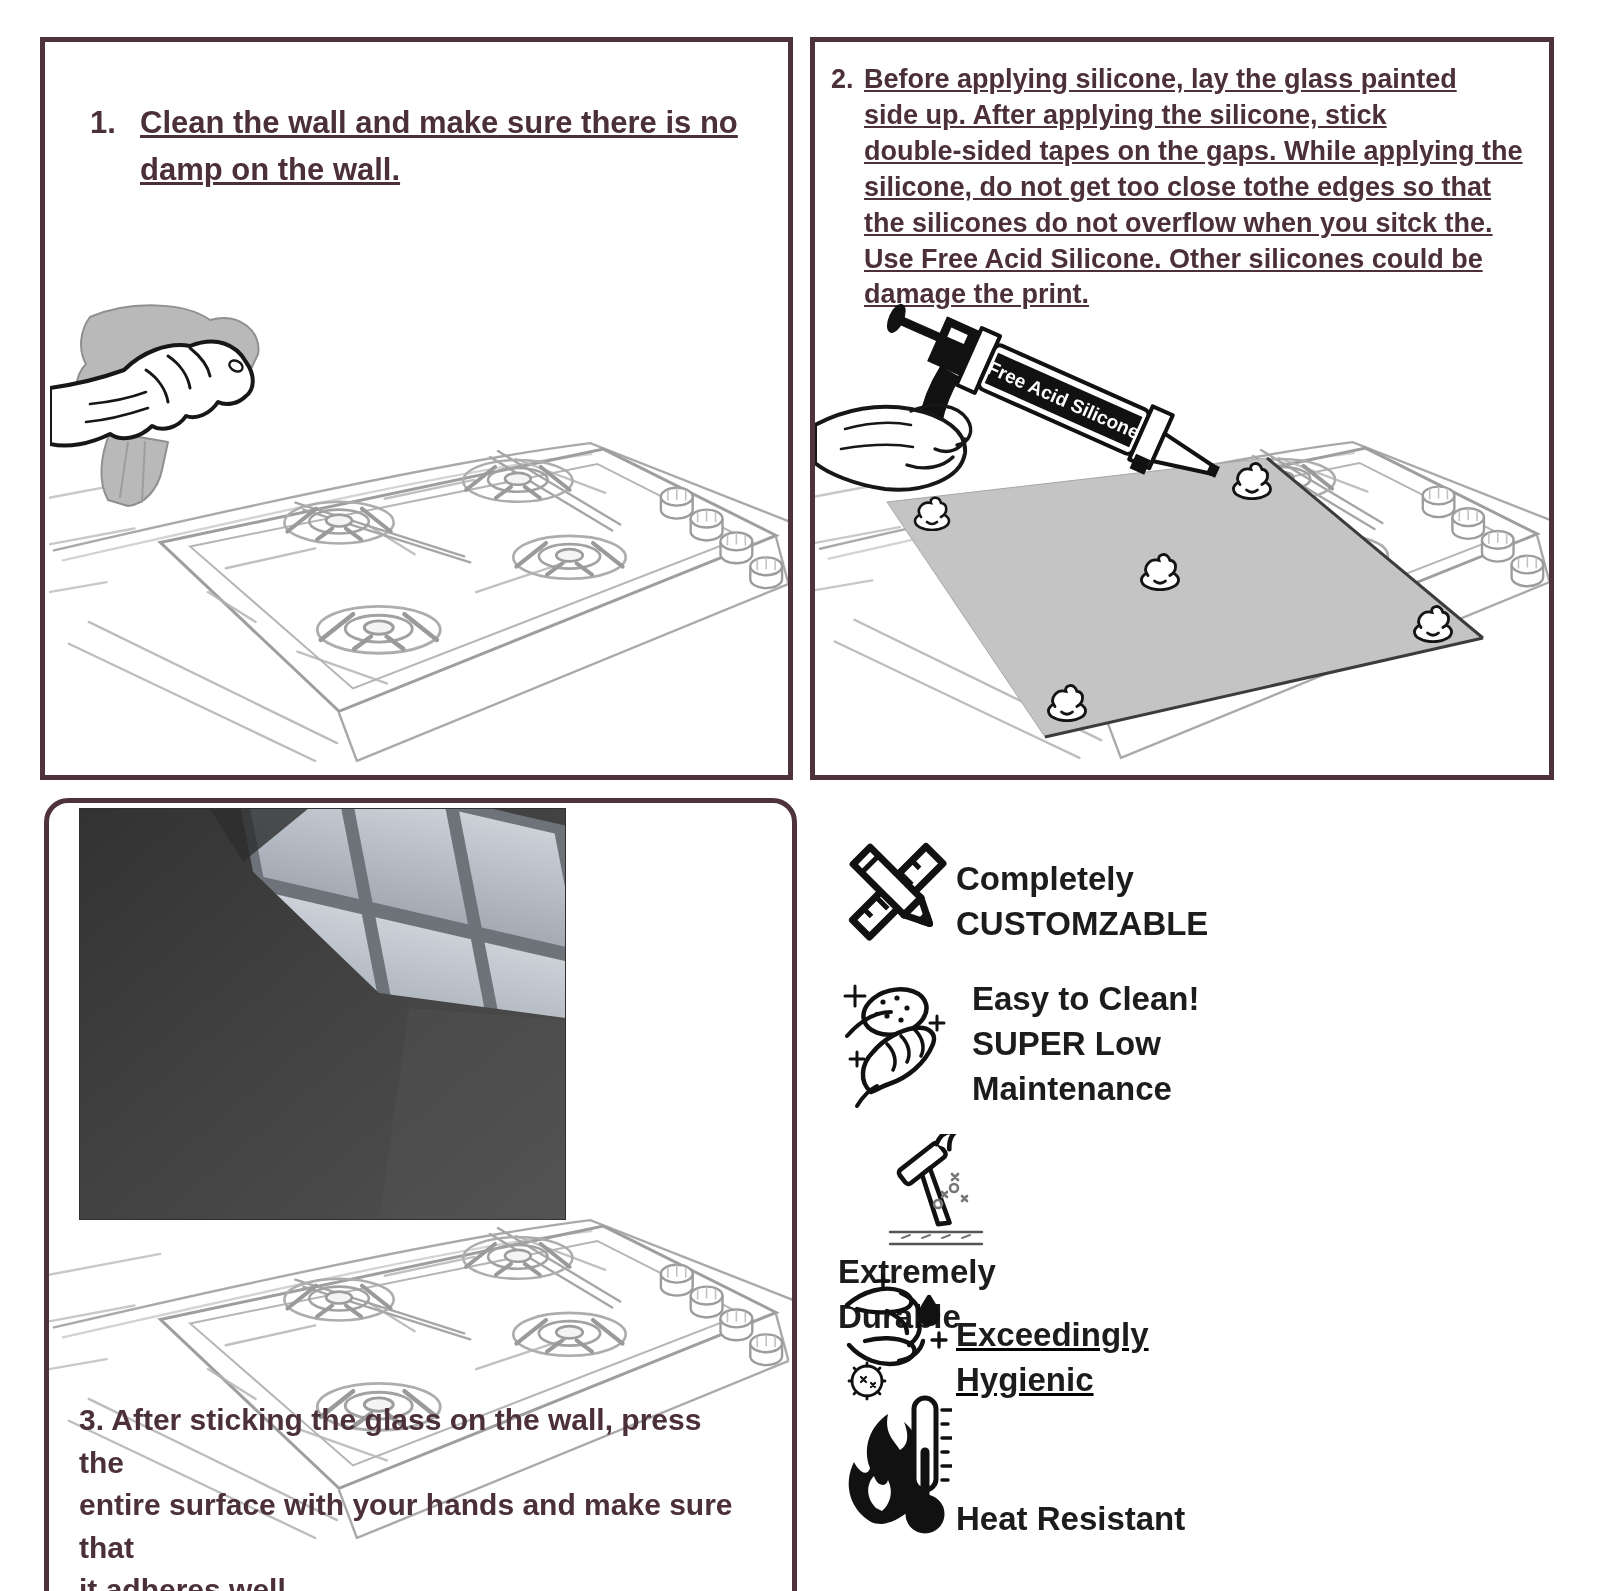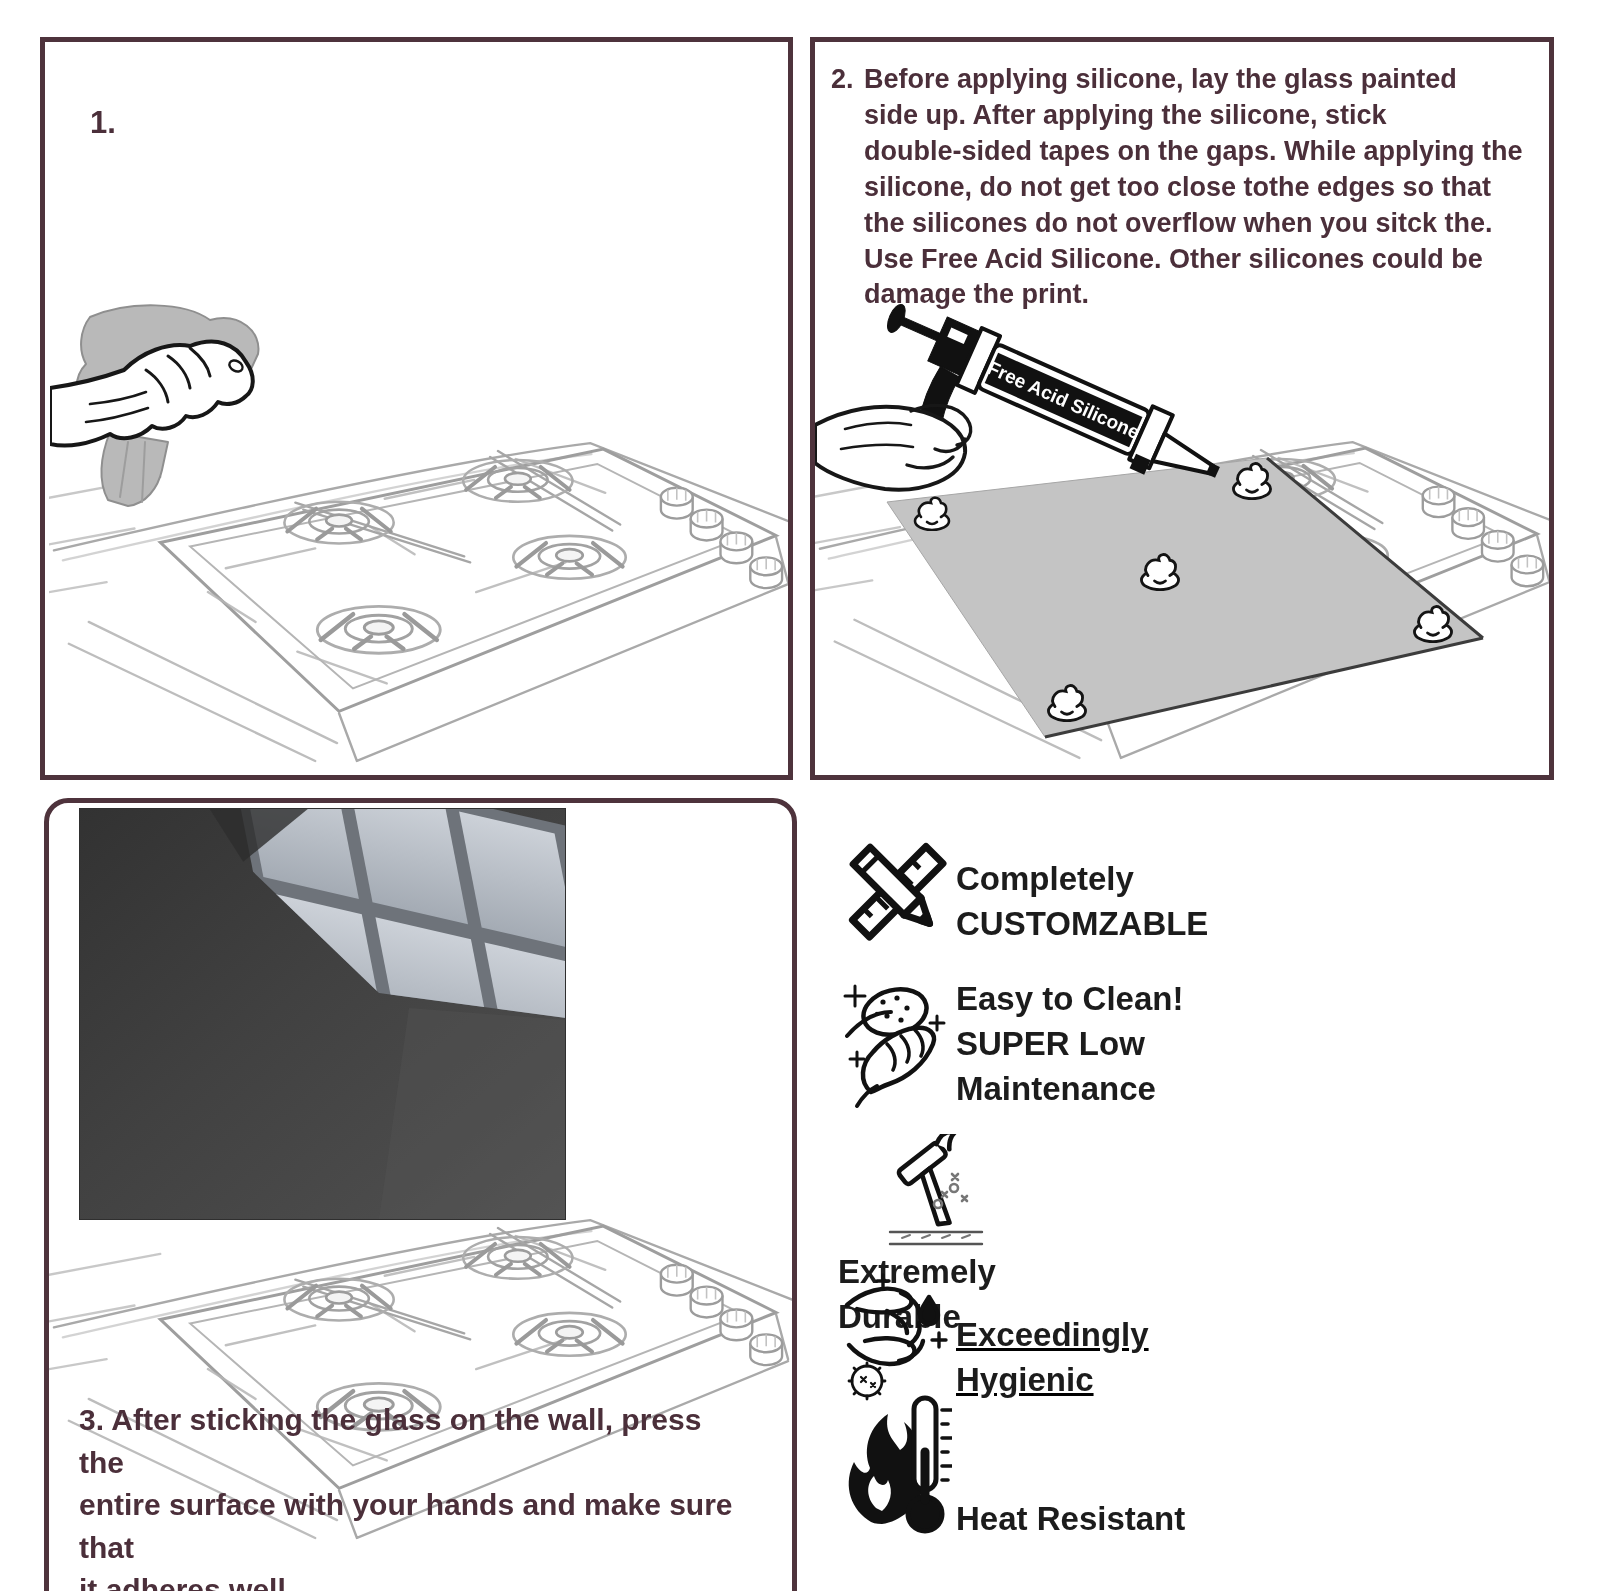--- a/index.html
+++ b/index.html
@@ -6,32 +6,32 @@
   body{width:1600px;height:1591px;position:relative;font-family:"Liberation Sans",sans-serif;overflow:hidden;}
   .panel{position:absolute;border:5px solid #4e333c;background:#fff;box-sizing:border-box;overflow:hidden;}
   #panel1{left:40px;top:37px;width:753px;height:743px;}
   #panel2{left:810px;top:37px;width:744px;height:743px;}
   #panel3{left:44px;top:798px;width:753px;height:953px;border-radius:24px;}
   .step-row{position:absolute;display:flex;color:#4b2f3a;font-weight:bold;}
   #step1-row{left:45px;top:58px;font-size:31px;line-height:1.5;width:680px;}
   #step1-row .num{width:50px;flex:none;}
   #step2-row{left:16px;top:20px;font-size:27px;line-height:1.33;width:714px;}
   #step2-row .num{width:33px;flex:none;}
-  .step-text{white-space:pre-line;}
+  .step-text{white-space:pre-line;text-decoration:underline;}
   #step3-text{position:absolute;left:30px;top:596px;width:660px;font-size:30px;line-height:1.42;
     font-weight:bold;color:#4b2f3a;white-space:pre-line;}
   .sketch{position:absolute;}
   
   #glass{position:absolute;left:30px;top:5px;width:487px;height:412px;}
   
   #features{position:absolute;left:838px;top:812px;width:712px;}
   .feature{position:absolute;display:flex;align-items:flex-end;}
   .f-icon{width:118px;flex:none;display:flex;justify-content:center;}
   .f-label{font-size:33px;font-weight:bold;color:#1c1c1c;line-height:1.36;white-space:pre-line;}
-  #feat-0{top:23px;}  #feat-1{top:160px;} #feat-2{top:322px;flex-direction:column;} #feat-3{top:455px;text-decoration:underline;} #feat-4{top:580px;}
+  #feat-0{top:23px;}  #feat-1{top:160px;gap:16px;} #feat-2{top:322px;flex-direction:column;} #feat-3{top:455px;text-decoration:underline;} #feat-4{top:580px;}
   svg text{font-family:"Liberation Sans",sans-serif;}
 </style>
 </head>
 <body>
 
 <svg width="0" height="0" style="position:absolute">
   <defs>
     <symbol id="burner" viewBox="-70 -32 140 64">
       <g fill="none" stroke="#adadad" stroke-width="2.6" stroke-linecap="round">
         <ellipse cx="0" cy="0" rx="55" ry="21"></ellipse>
@@ -76,20 +76,22 @@
         <path d="M-11,4 C-17,-4 -9,-12 -1,-10 C-3,-16 7,-18 9,-10 C16,-9 16,0 9,4"></path>
         <path d="M-5,9 Q0,13 5,9" fill="none"></path>
       </g>
     </symbol>
   </defs>
 </svg>
 
 <div class="panel" id="panel1">
   <div class="step-row" id="step1-row">
     <span class="num">1.</span>
+    <span class="step-text">Clean the wall and make sure there is no
+damp on the wall.</span>
   </div>
   <svg class="sketch" style="left:4px;top:252px;width:745px;height:477px" viewBox="0 0 750 480">
     <use href="#stove" width="750" height="480"></use>
   </svg>
   <svg class="sketch" style="left:5px;top:250px;width:420px;height:420px" viewBox="0 0 420 420">
     <g stroke-linejoin="round" stroke-linecap="round">
       <path d="M40,25 C80,8 135,10 160,28 C190,20 212,40 208,62 L195,90 L70,140 L38,120
                C22,108 24,84 36,72 C28,58 30,38 40,25 Z" fill="#b9b9b9" stroke="#8f8f8f" stroke-width="2"></path>
       <path d="M60,140 C50,165 48,190 58,208 L78,214 C96,212 108,196 112,178 L118,150 Z" fill="#b9b9b9" stroke="#8f8f8f" stroke-width="2"></path>
       <path d="M78,150 L70,205 M95,150 L92,210" stroke="#9d9d9d" stroke-width="2" fill="none"></path>

